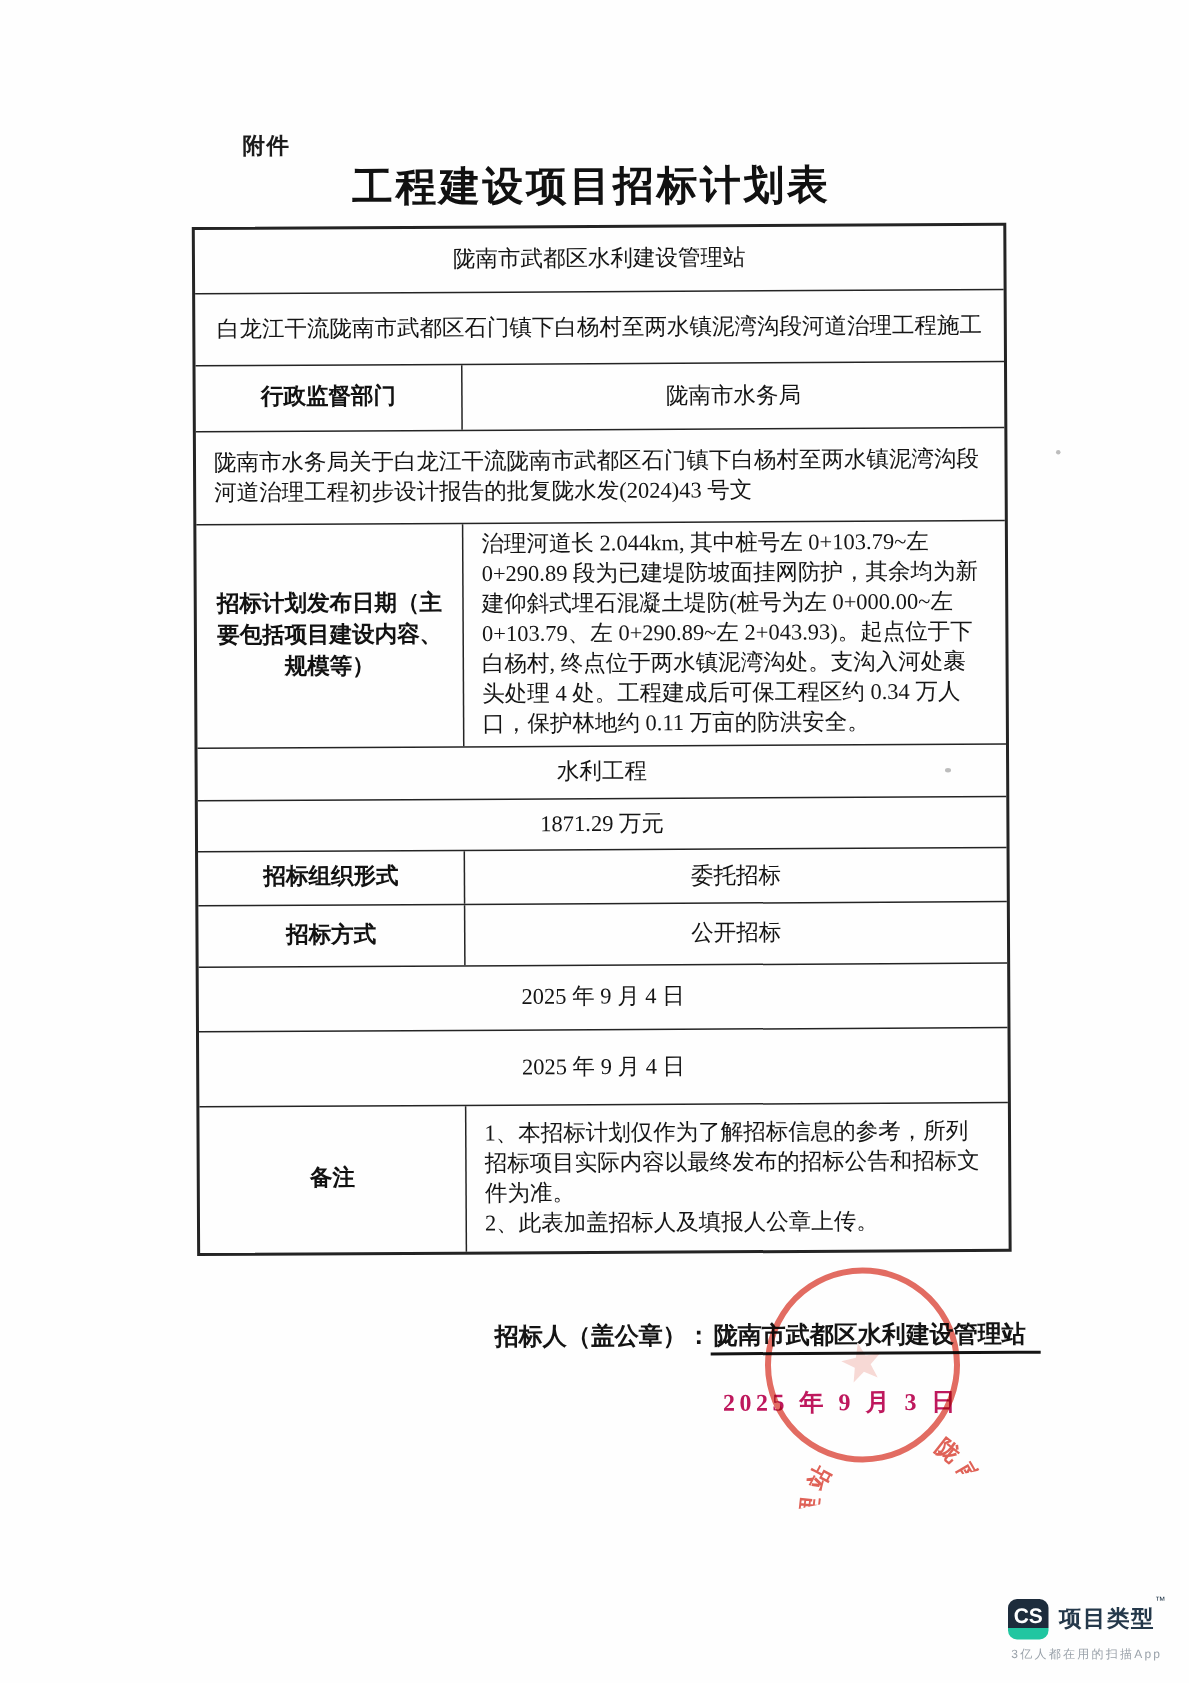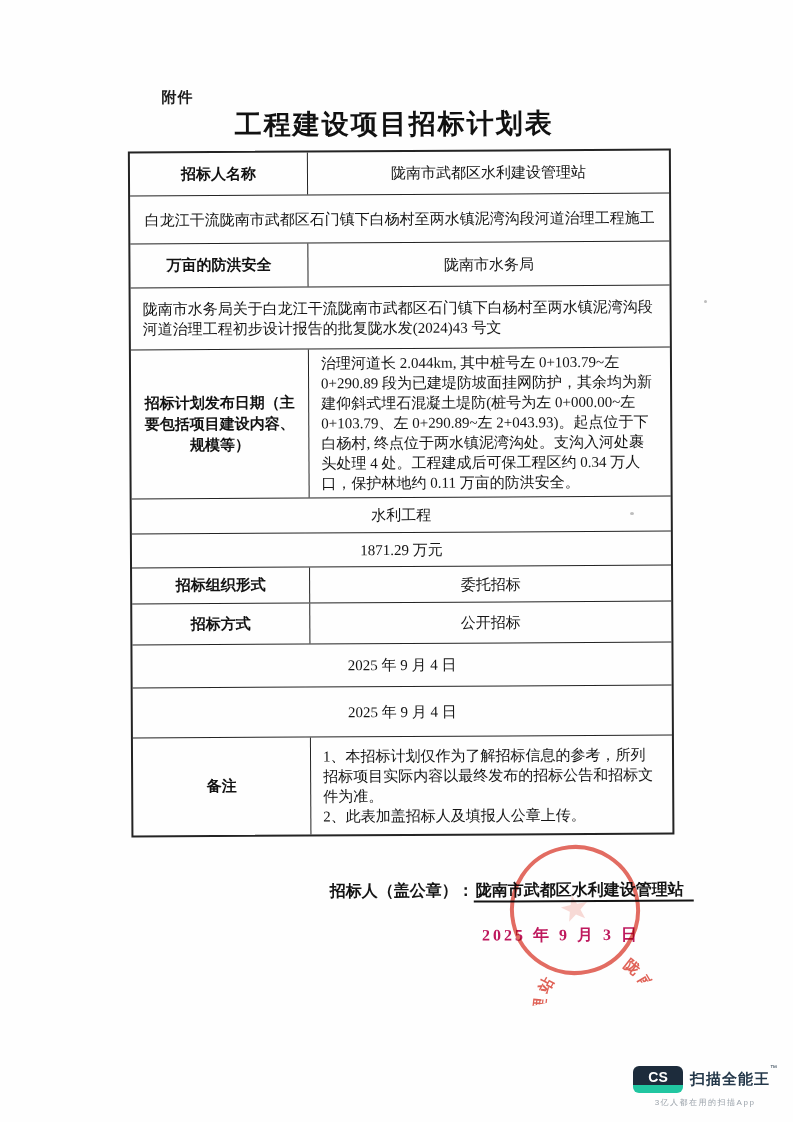--- a/index.html
+++ b/index.html
@@ -56,21 +56,21 @@
     pointer-events:none;
   }
 
   .watermark {
     position:absolute; right:16px; bottom:14px;
     display:flex; flex-direction:column; align-items:center; gap:4px;
     font-family:"Liberation Sans","DejaVu Sans",sans-serif;
   }
   .wm-top { display:flex; align-items:center; gap:7px; }
   .cs-badge {
-    width:50px; height:27px; border-radius:6px;
+    width:27px; height:27px; border-radius:6px;
     background:linear-gradient(180deg,#1d2c3c 0%,#1d2c3c 72%,#21c6a1 72%,#21c6a1 100%);
     color:#ffffff; font-weight:bold; font-size:14px;
     display:flex; align-items:center; justify-content:center;
     padding-bottom:6px;
   }
   .wm-name { font-size:15px; font-weight:bold; color:#24384a; letter-spacing:1px; }
   .wm-tm { font-size:7px; color:#24384a; vertical-align:top; position:relative; top:-6px; }
   .wm-tagline { font-size:8px; color:#9aa2aa; letter-spacing:1.5px; }
 
   .speck { position:absolute; background:#bdbdbd; border-radius:50%; }
@@ -79,28 +79,27 @@
 <body>
 
 <div class="page">
   <div class="doc">
 
     <div class="attachment">附件</div>
     <div class="title">工程建设项目招标计划表</div>
 
     <div class="btable">
       <div class="trow" style="min-height:42px">
-        <div class="cell-label">招标人名称</div>
         <div class="cell-value">陇南市武都区水利建设管理站</div>
       </div>
       <div class="trow" style="min-height:48px">
         <div class="cell-value">白龙江干流陇南市武都区石门镇下白杨村至两水镇泥湾沟段河道治理工程施工</div>
       </div>
       <div class="trow" style="min-height:44px">
-        <div class="cell-label">万亩的防洪安全</div>
+        <div class="cell-label">行政监督部门</div>
         <div class="cell-value">陇南市水务局</div>
       </div>
       <div class="trow left" style="min-height:62px">
         <div class="cell-value">陇南市水务局关于白龙江干流陇南市武都区石门镇下白杨村至两水镇泥湾沟段河道治理工程初步设计报告的批复陇水发(2024)43 号文</div>
       </div>
       <div class="trow left" style="min-height:143px">
         <div class="cell-label">招标计划发布日期（主要包括项目建设内容、规模等）</div>
         <div class="cell-value">治理河道长 2.044km, 其中桩号左 0+103.79~左 0+290.89 段为已建堤防坡面挂网防护，其余均为新建仰斜式埋石混凝土堤防(桩号为左 0+000.00~左 0+103.79、左 0+290.89~左 2+043.93)。起点位于下白杨村, 终点位于两水镇泥湾沟处。支沟入河处裹头处理 4 处。工程建成后可保工程区约 0.34 万人口，保护林地约 0.11 万亩的防洪安全。</div>
       </div>
       <div class="trow" style="min-height:35px">
@@ -141,20 +140,20 @@
     <path id="sealArc" d="M 85,137 A 52,52 0 1 1 84.9,137" fill="none"></path>
     <text font-size="15" font-weight="bold" fill="#d9392b" opacity="0.9" font-family="Liberation Serif, DejaVu Serif, serif">
       <textPath href="#sealArc" startOffset="38" textLength="250" lengthAdjust="spacing">陇南市武都区水利建设管理站</textPath>
     </text>
     <polygon points="85,70 88.3,79.3 98.3,79.6 90.4,85.7 93.2,95.2 85,89.6 76.8,95.2 79.6,85.7 71.7,79.6 81.7,79.3" fill="#d9392b" opacity="0.22"></polygon>
   </svg>
 
   <div class="watermark">
     <div class="wm-top">
       <div class="cs-badge">CS</div>
-      <div><span class="wm-name">扫描全能王</span><span class="wm-tm">™</span></div>
+      <div><span class="wm-name">项目类型</span><span class="wm-tm">™</span></div>
     </div>
     <div class="wm-tagline">3亿人都在用的扫描App</div>
   </div>
 
   <div class="speck" style="left:704px; top:300px; width:3px; height:3px;"></div>
   <div class="speck" style="left:630px; top:512px; width:4px; height:3px;"></div>
 </div>
 
 </body></html>

